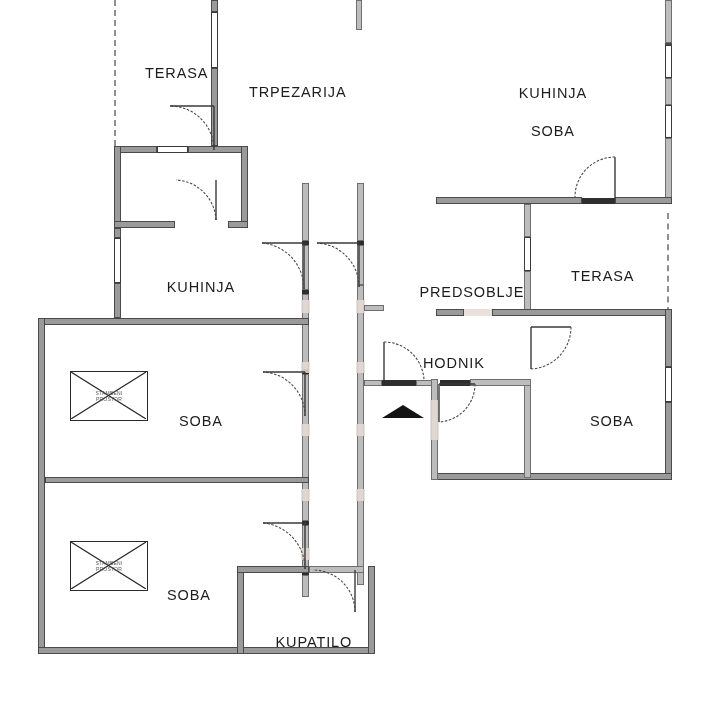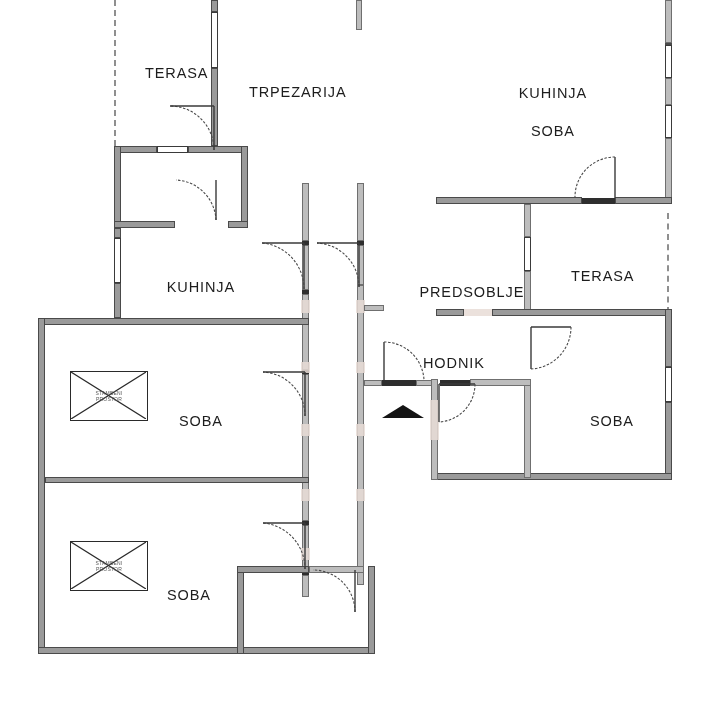--- a/index.html
+++ b/index.html
@@ -351,14 +351,17 @@
   <div class="label" style="left:602px; top:393px;">
     <span>SOBA</span>
   </div>
 
 
 
   <div class="label" style="left:179px; top:567px;">
     <span>SOBA</span>
   </div>
 
+  <div class="label" style="left:304px; top:614px;">
+    <span>KUPATILO</span>
+  </div>
 
 </div>
 
 </body></html>

